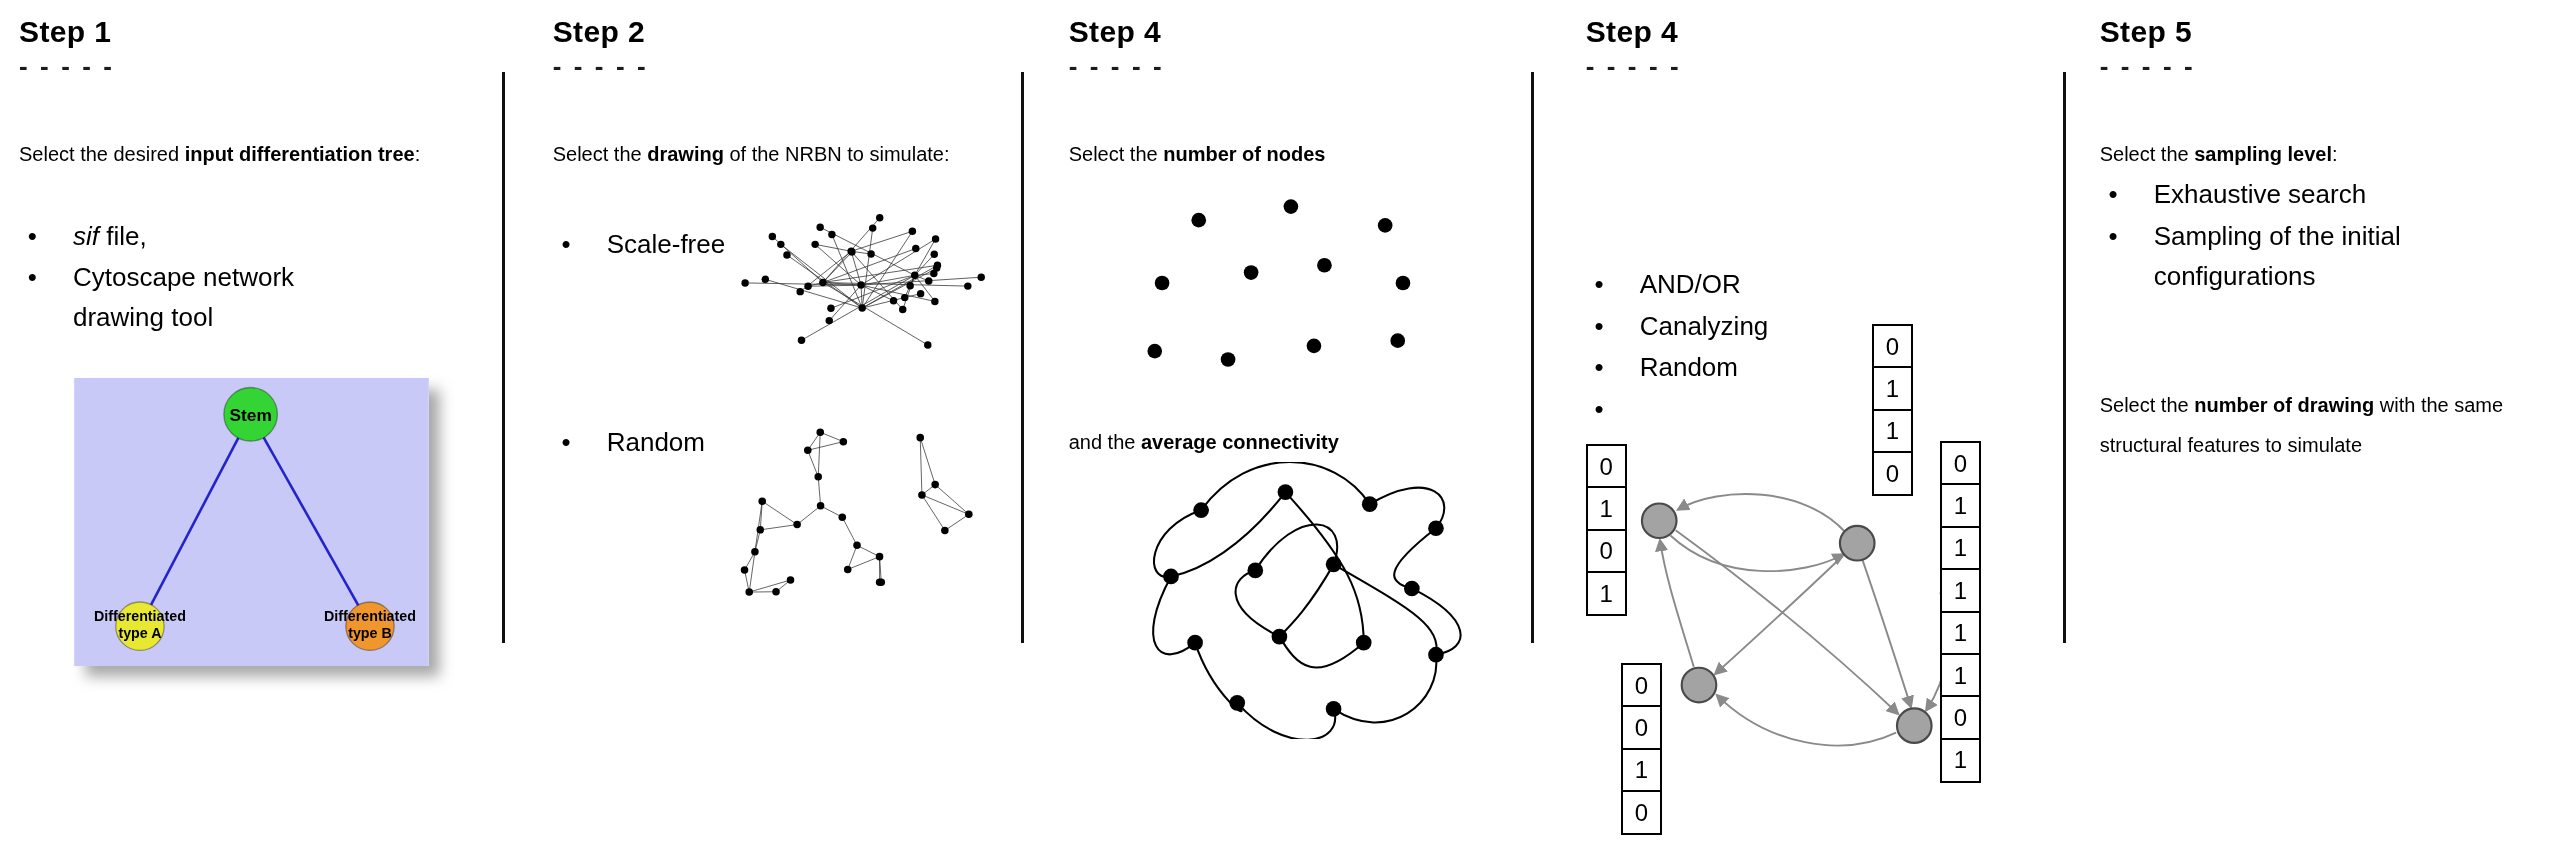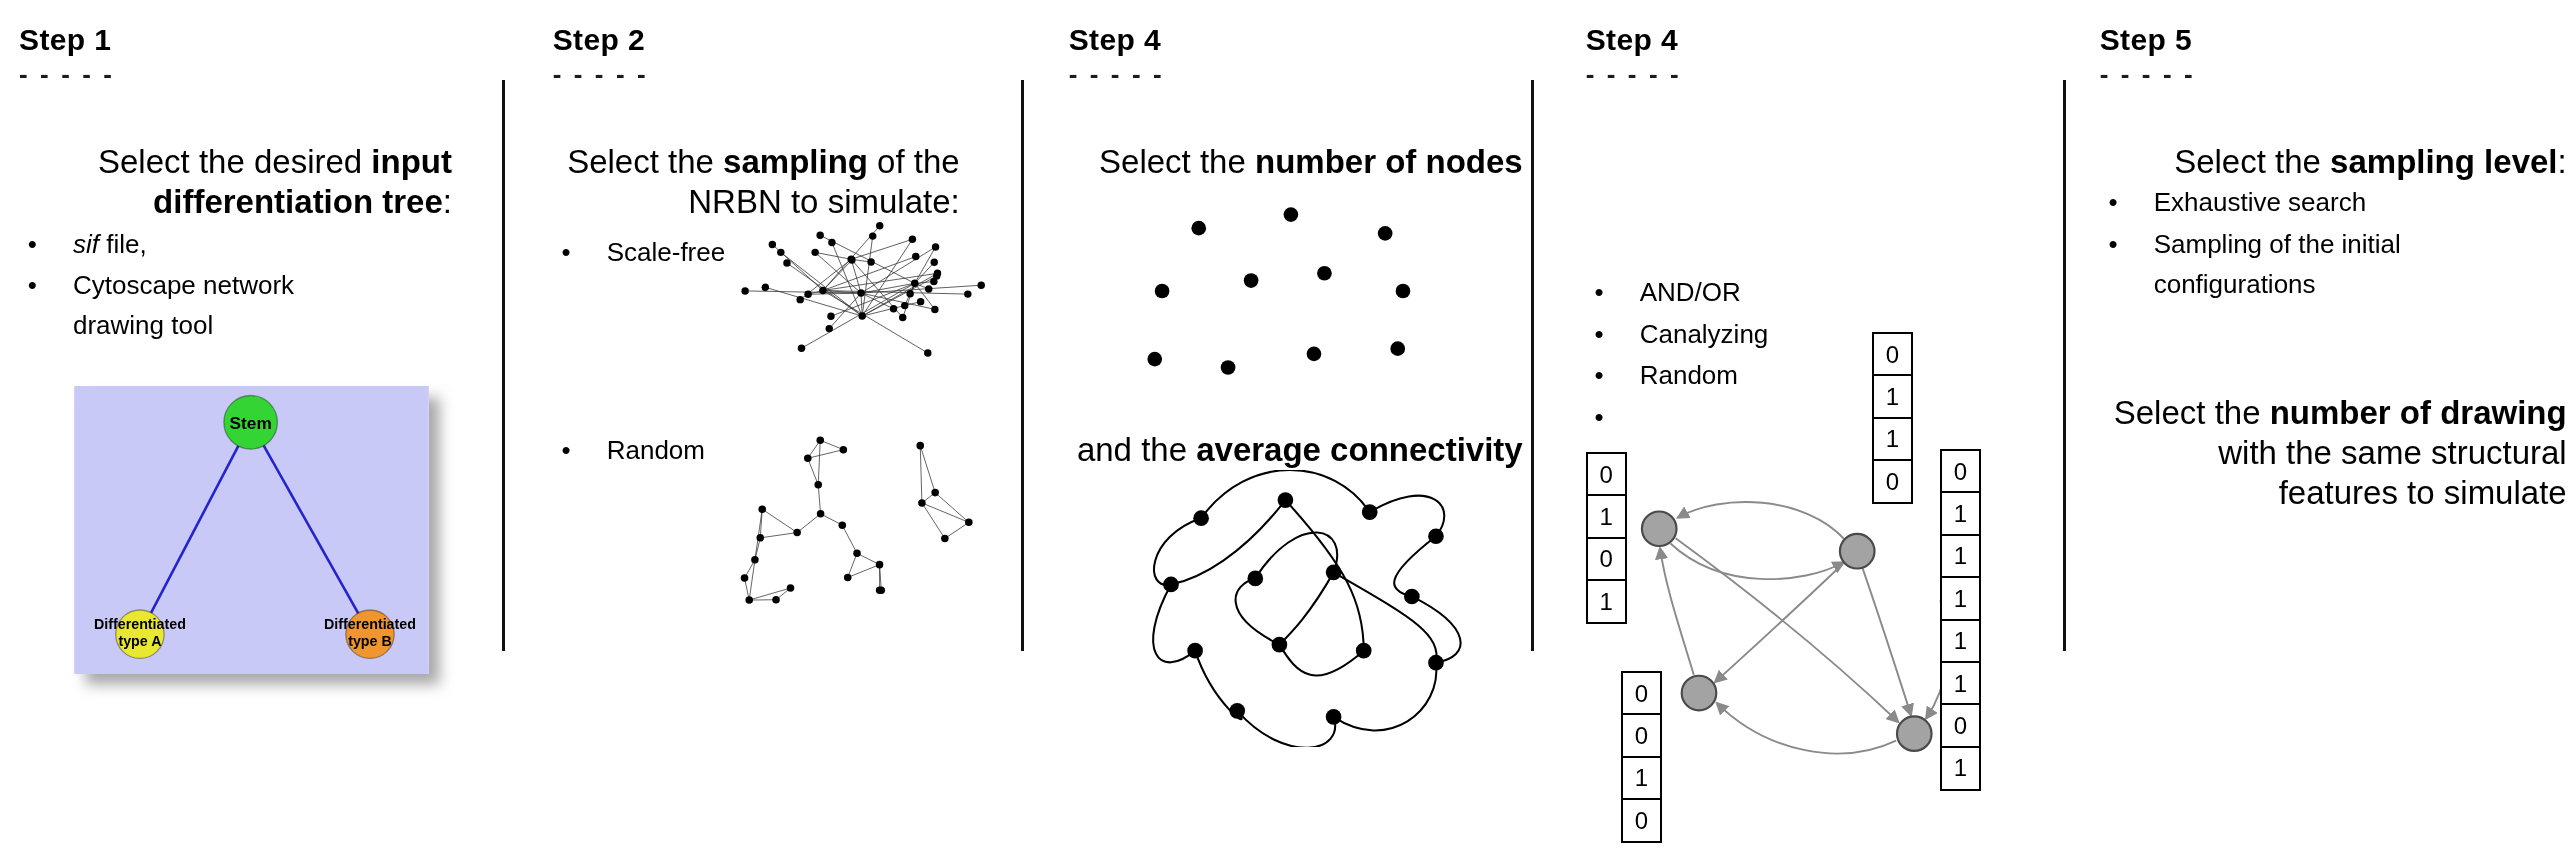--- a/index.html
+++ b/index.html
@@ -1,23 +1,23 @@
 <!DOCTYPE html>
 <html style="font-size:14px"><head>
 <meta charset="utf-8">
 <style>
   *{margin:0;padding:0;box-sizing:border-box;}
   html,body{width:2576px;height:851px;}
   body{font-family:"Liberation Sans",sans-serif;background:#ffffff;color:#000;position:relative;overflow:hidden;}
-  .canvas{position:absolute;left:0;top:16px;width:2576px;height:826px;}
+  .canvas{position:absolute;left:0;top:8px;width:2576px;height:826px;}
   .divider{position:absolute;top:64px;height:571px;width:2.6px;background:#101010;}
   .col{position:absolute;top:0;height:100%;}
   .title{position:absolute;top:7px;left:1.7px;font-size:30px;font-weight:bold;letter-spacing:0.4px;}
   .dashes{position:absolute;top:43px;left:1.7px;font-size:26px;font-weight:bold;letter-spacing:2.6px;color:#1c1c1c;white-space:nowrap;}
-  .body{position:absolute;left:1.7px;font-size:33px;line-height:40px;text-align:right;}
+  .body{position:absolute;left:1.7px;font-size:20px;line-height:40px;}
   .bullet{position:absolute;left:1.7px;display:flex;font-size:26px;line-height:40px;}
   .bdot{width:54px;flex:none;padding-left:8.7px;}
   .btext{flex:1;}
   .tree-panel{position:absolute;box-shadow:11.2px 11.2px 13px rgba(95,95,95,.55);}
   .tree-panel svg{display:block;}
   .gfx{position:absolute;}
   .ttable{position:absolute;z-index:3;}
   .tcell{width:41px;height:45px;border:2.6px solid #000;background:#fff;display:flex;align-items:center;justify-content:center;font-size:24px;margin-top:-2.6px;}
   .ttable .tcell:first-child{margin-top:0;}
   .net-svg line{stroke:#333;}
@@ -59,21 +59,21 @@
         <text x="76" y="301" text-anchor="middle" font-size="16.5" font-weight="bold">type A</text>
         <text x="342" y="281" text-anchor="middle" font-size="16.5" font-weight="bold">Differentiated</text>
         <text x="342" y="301" text-anchor="middle" font-size="16.5" font-weight="bold">type B</text>
       </svg>
     </div>
   </section>
 
   <section class="col" style="left:551px;width:459px">
     <h2 class="title">Step 2</h2>
     <div class="dashes">- - - - -</div>
-    <p class="body" style="top:126px;width:407px"><span>Select the </span><b>sampling</b><span> of the NRBN to simulate:</span></p>
+    <p class="body" style="top:126px;width:407px"><span>Select the </span><b>drawing</b><span> of the NRBN to simulate:</span></p>
     <div class="bullet" style="top:216px;width:407px">
       <span class="bdot">•</span>
       <span class="btext">Scale-free</span>
     </div>
     <svg id="sf-svg" class="gfx net-svg" style="left:170px;top:180px" width="268" height="208" viewBox="0 0 310 240">
         <line x1="162.0" y1="112.0" x2="163.3" y2="138.6" stroke="#333" stroke-width="0.9"></line>
         <line x1="162.0" y1="112.0" x2="117.9" y2="109.0" stroke="#333" stroke-width="0.9"></line>
         <line x1="162.0" y1="112.0" x2="150.6" y2="72.9" stroke="#333" stroke-width="0.9"></line>
         <line x1="162.0" y1="112.0" x2="224.1" y2="100.7" stroke="#333" stroke-width="0.9"></line>
         <line x1="224.1" y1="100.7" x2="114.7" y2="45.1" stroke="#333" stroke-width="0.9"></line>

